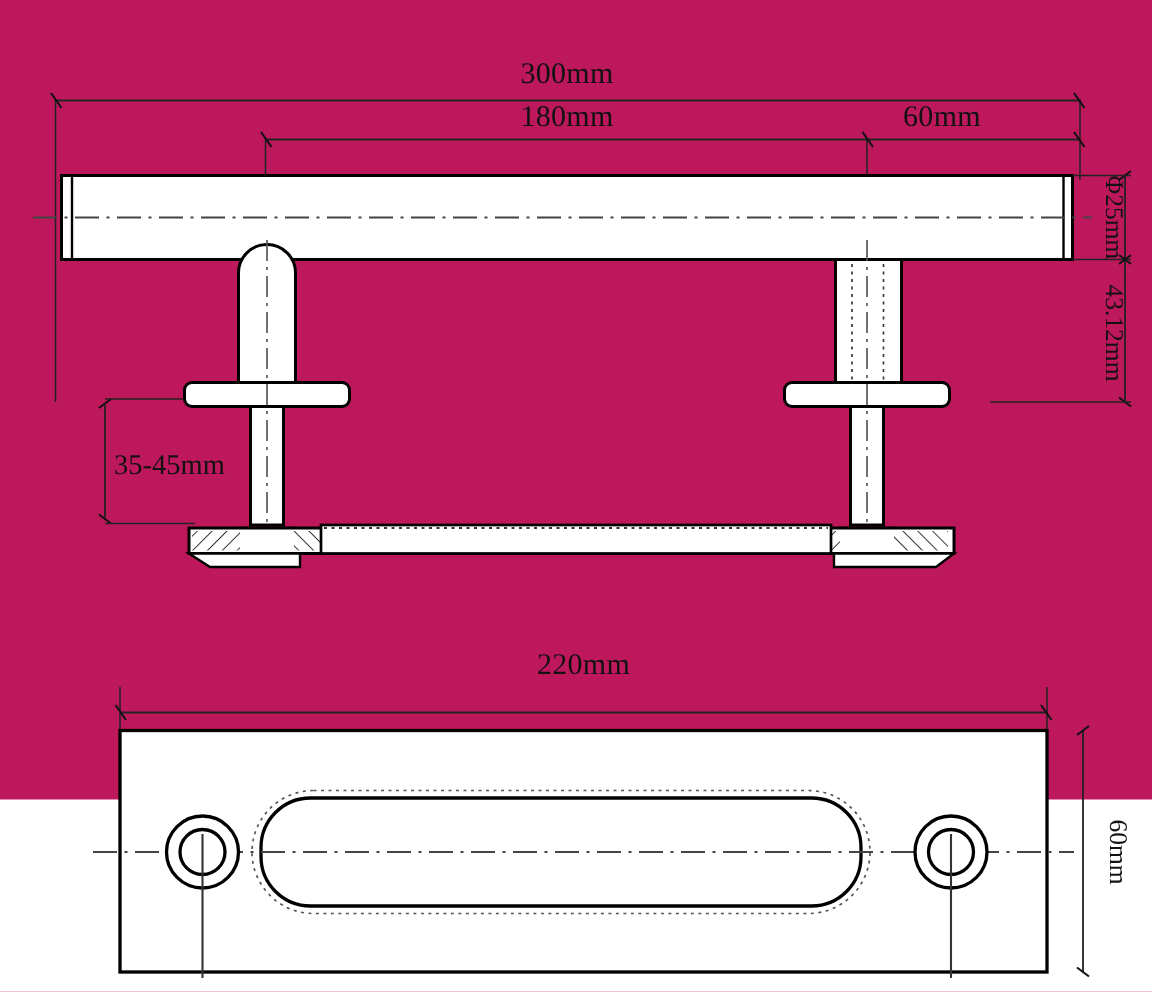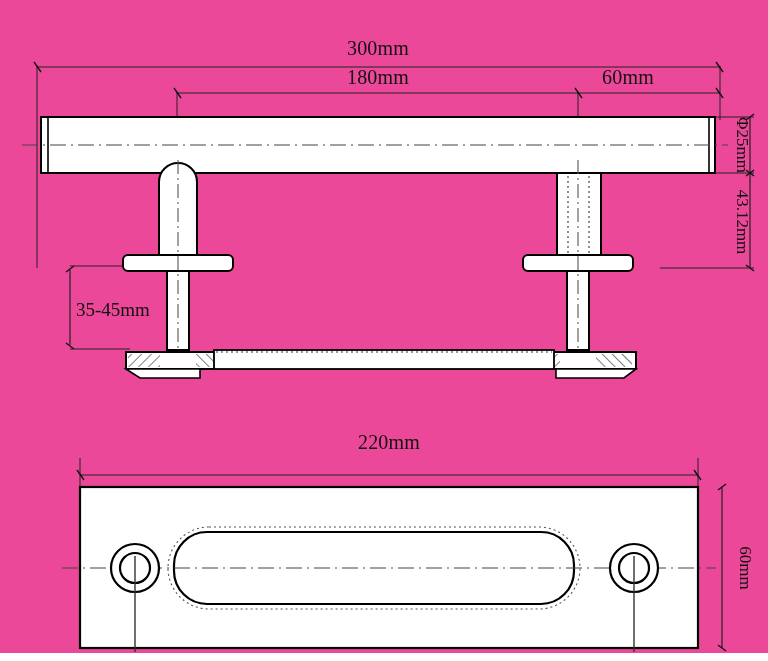--- a/index.html
+++ b/index.html
@@ -9,22 +9,22 @@
   }
   body {
     width: 768px;
     height: 661px;
     font-family: "Liberation Serif", "DejaVu Serif", serif;
     overflow: hidden;
   }
   #drawing-root {
     position: relative;
     width: 768px;
-    height: 653px;
-    background: #ec4899;
+    height: 533px;
+    background: #be185d;
   }
   svg.cad {
     position: absolute;
     left: 0;
     top: 0;
     width: 768px;
     height: 661px;
     display: block;
   }
   .dim-text {

